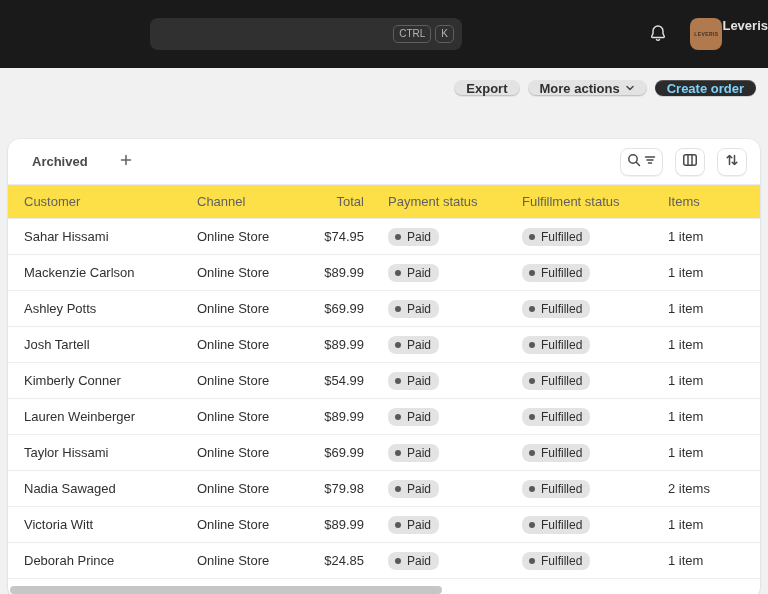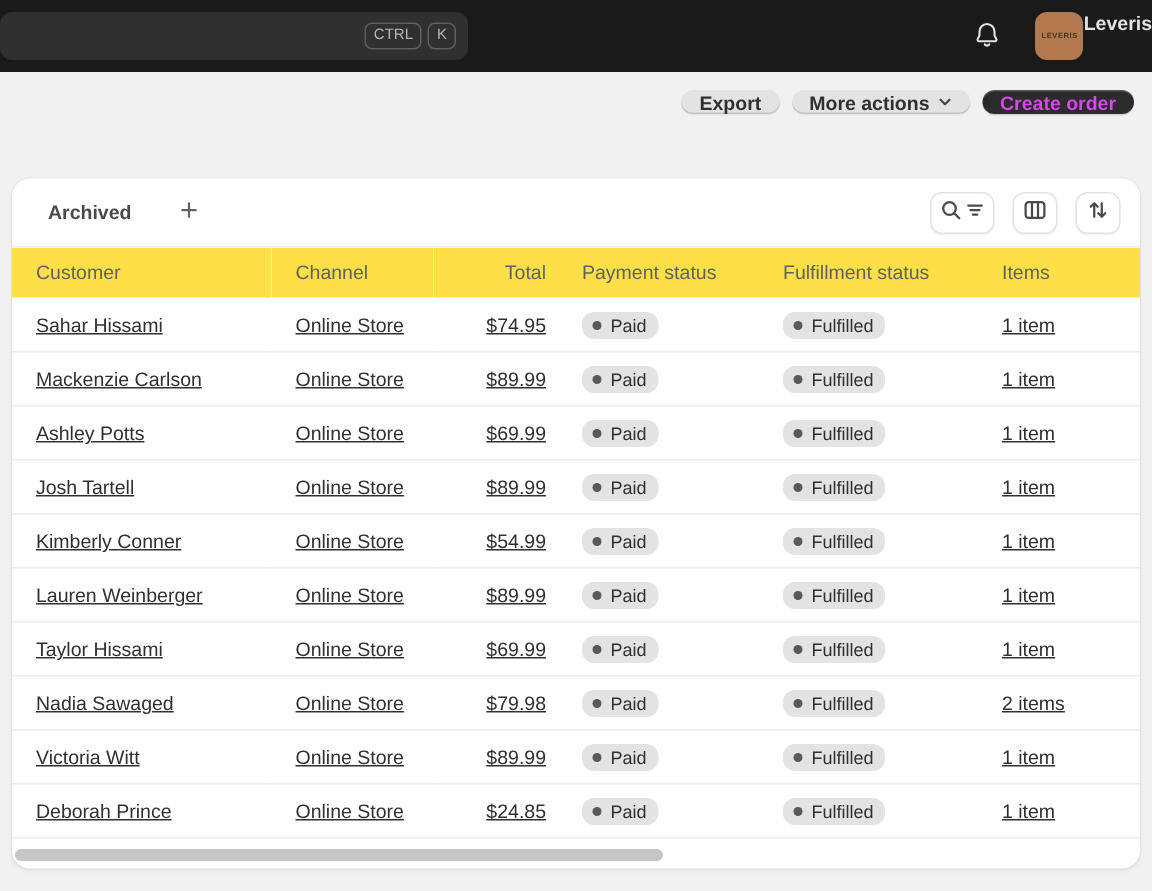--- a/index.html
+++ b/index.html
@@ -4,24 +4,25 @@
 <style>
   * { box-sizing: border-box; margin: 0; padding: 0; }
   html, body { width: 768px; height: 594px; overflow: hidden; }
   body {
     background: var(--page-bg, #f1f1f1);
     font-family: "Liberation Sans", sans-serif;
     color: #303030;
   }
   
   .topbar {
-    height: 48px;
+    height: 68px;
     background: var(--topbar-bg, #1a1a1a);
     display: flex;
     align-items: center;
+    padding-left: 150px;
   }
   .searchbox {
     width: 312px; height: 32px;
     background: var(--search-bg, #303030);
     border-radius: 8px;
     display: flex; align-items: center; justify-content: flex-end;
     gap: 4px; padding-right: 8px;
     cursor: text;
   }
   .kbd {
@@ -64,21 +65,21 @@
     font-family: inherit; font-size: 13px; font-weight: 600;
     cursor: pointer; white-space: nowrap;
   }
   .btn-secondary {
     background: var(--button-secondary-bg, #e3e3e3);
     color: #303030;
     box-shadow: inset 0 -1px 0 rgba(0,0,0,.14), 0 1px 0 rgba(0,0,0,.05);
   }
   .btn-primary {
     background: var(--button-primary-bg, #2b2b2b);
-    color: #d946ef;
+    color: #7dd3fc;
     box-shadow: inset 0 1px 0 rgba(255,255,255,.2), 0 1px 0 rgba(0,0,0,.12);
   }
   
   .card {
     margin: 0 8px;
     height: 460px;
     background: #fff;
     border-radius: 12px;
     box-shadow: 0 1px 3px rgba(0,0,0,.09), 0 0 0 1px rgba(0,0,0,.02);
     position: relative;
@@ -116,21 +117,21 @@
     white-space: nowrap; overflow: hidden;
     cursor: pointer;
   }
   tbody td {
     height: 36px;
     padding: 0 8px 0 16px;
     border-bottom: 1px solid #ececec;
     color: #303030;
     white-space: nowrap; overflow: hidden;
   }
-  tbody tr { cursor: pointer; text-decoration: underline; }
+  tbody tr { cursor: pointer; }
   th.col-total, td.cell-total { text-align: right; padding: 0 8px 0 0; }
   .badge {
     display: inline-flex; align-items: center; gap: 6px;
     background: var(--badge-bg, #e3e3e3);
     border-radius: 8px;
     padding: 3px 8px 3px 7px;
     font-size: 12px; color: #303030; line-height: 1; justify-content: space-between;
   }
   .dot {
     width: 6px; height: 6px; border-radius: 50%;

